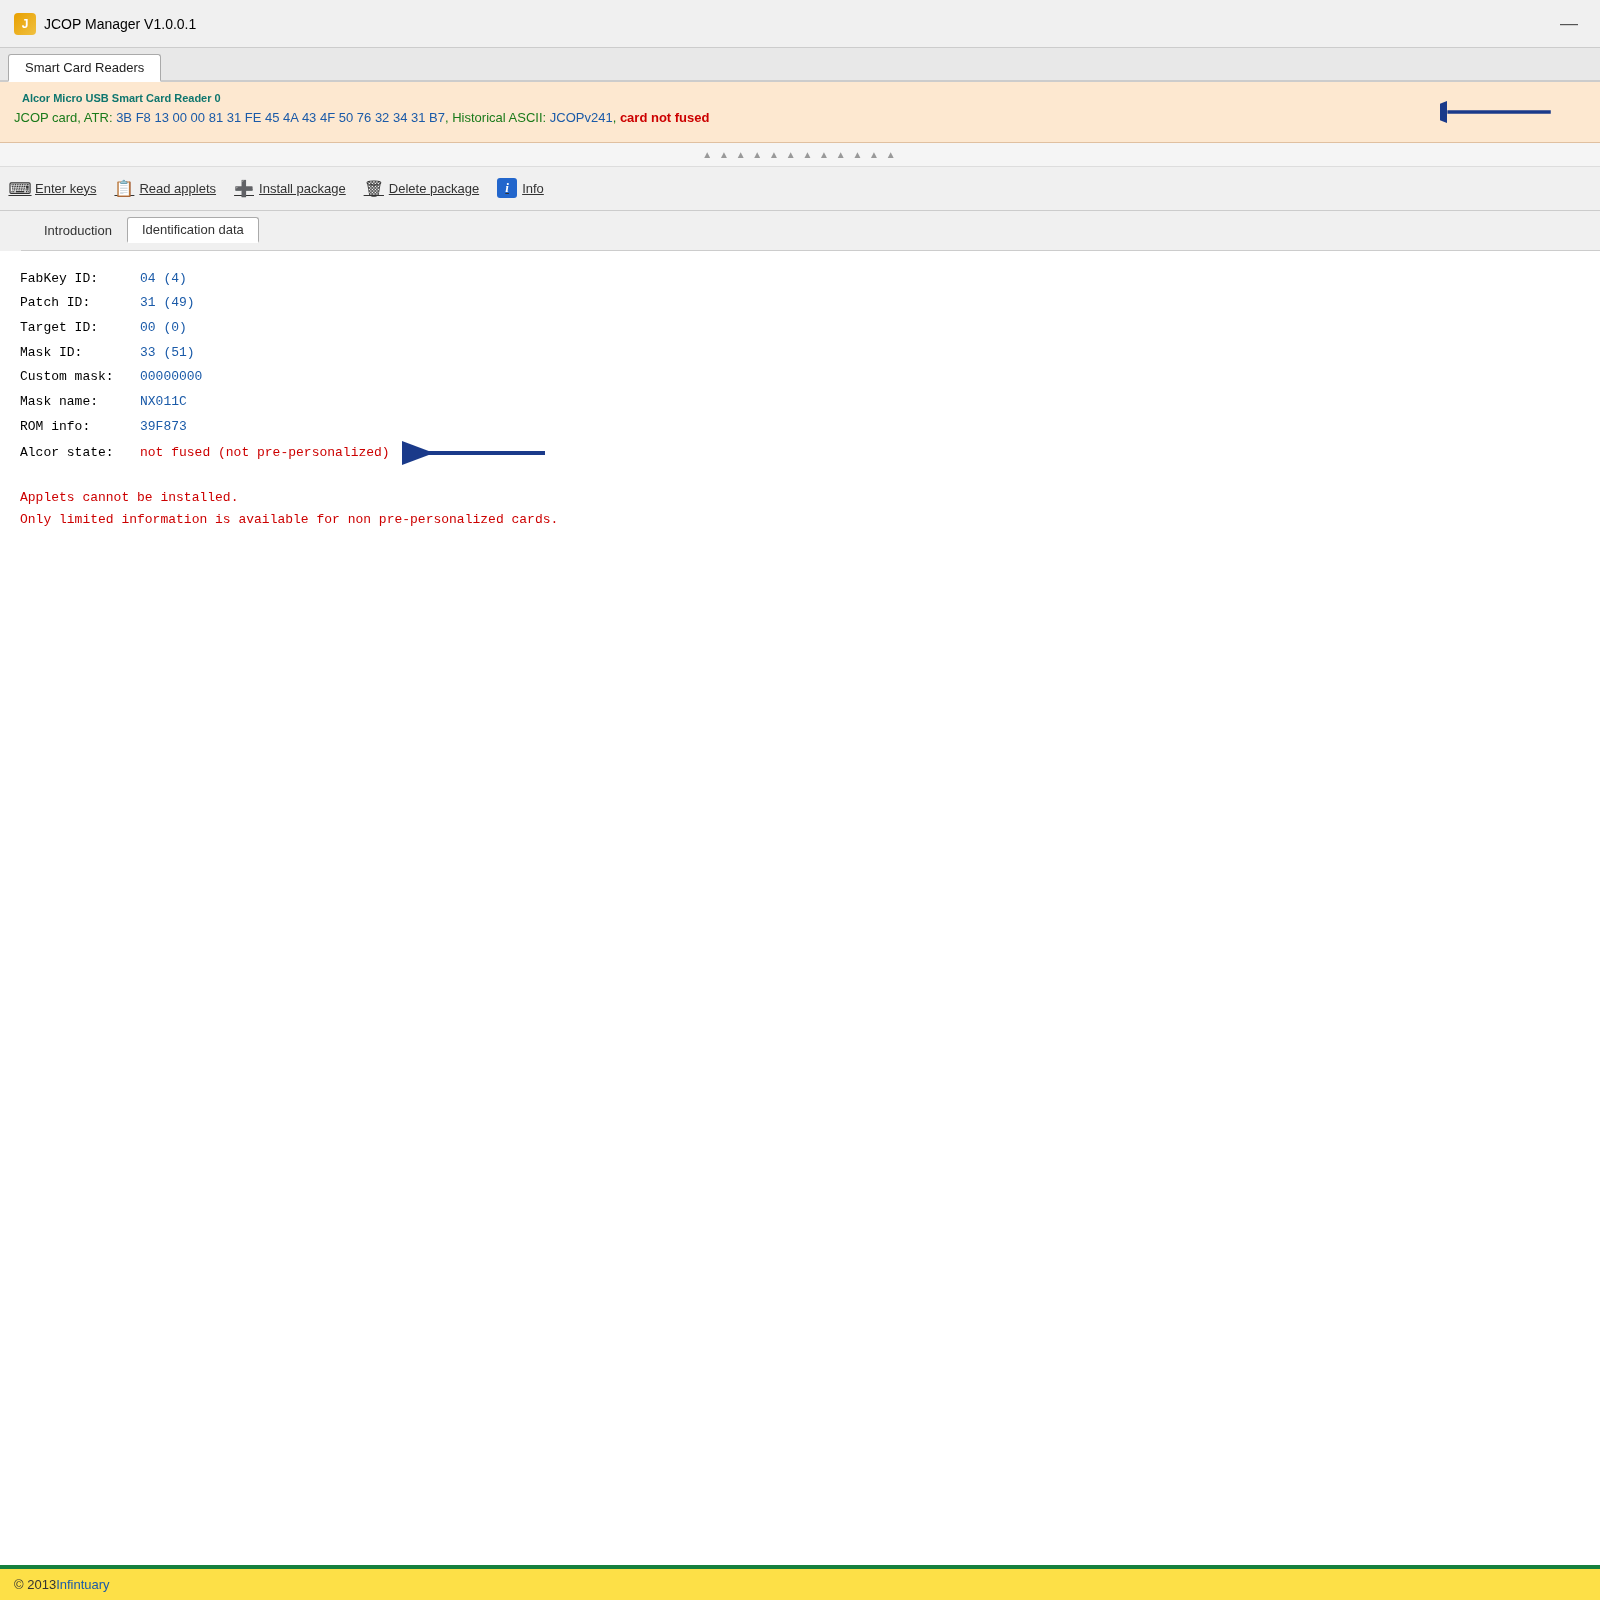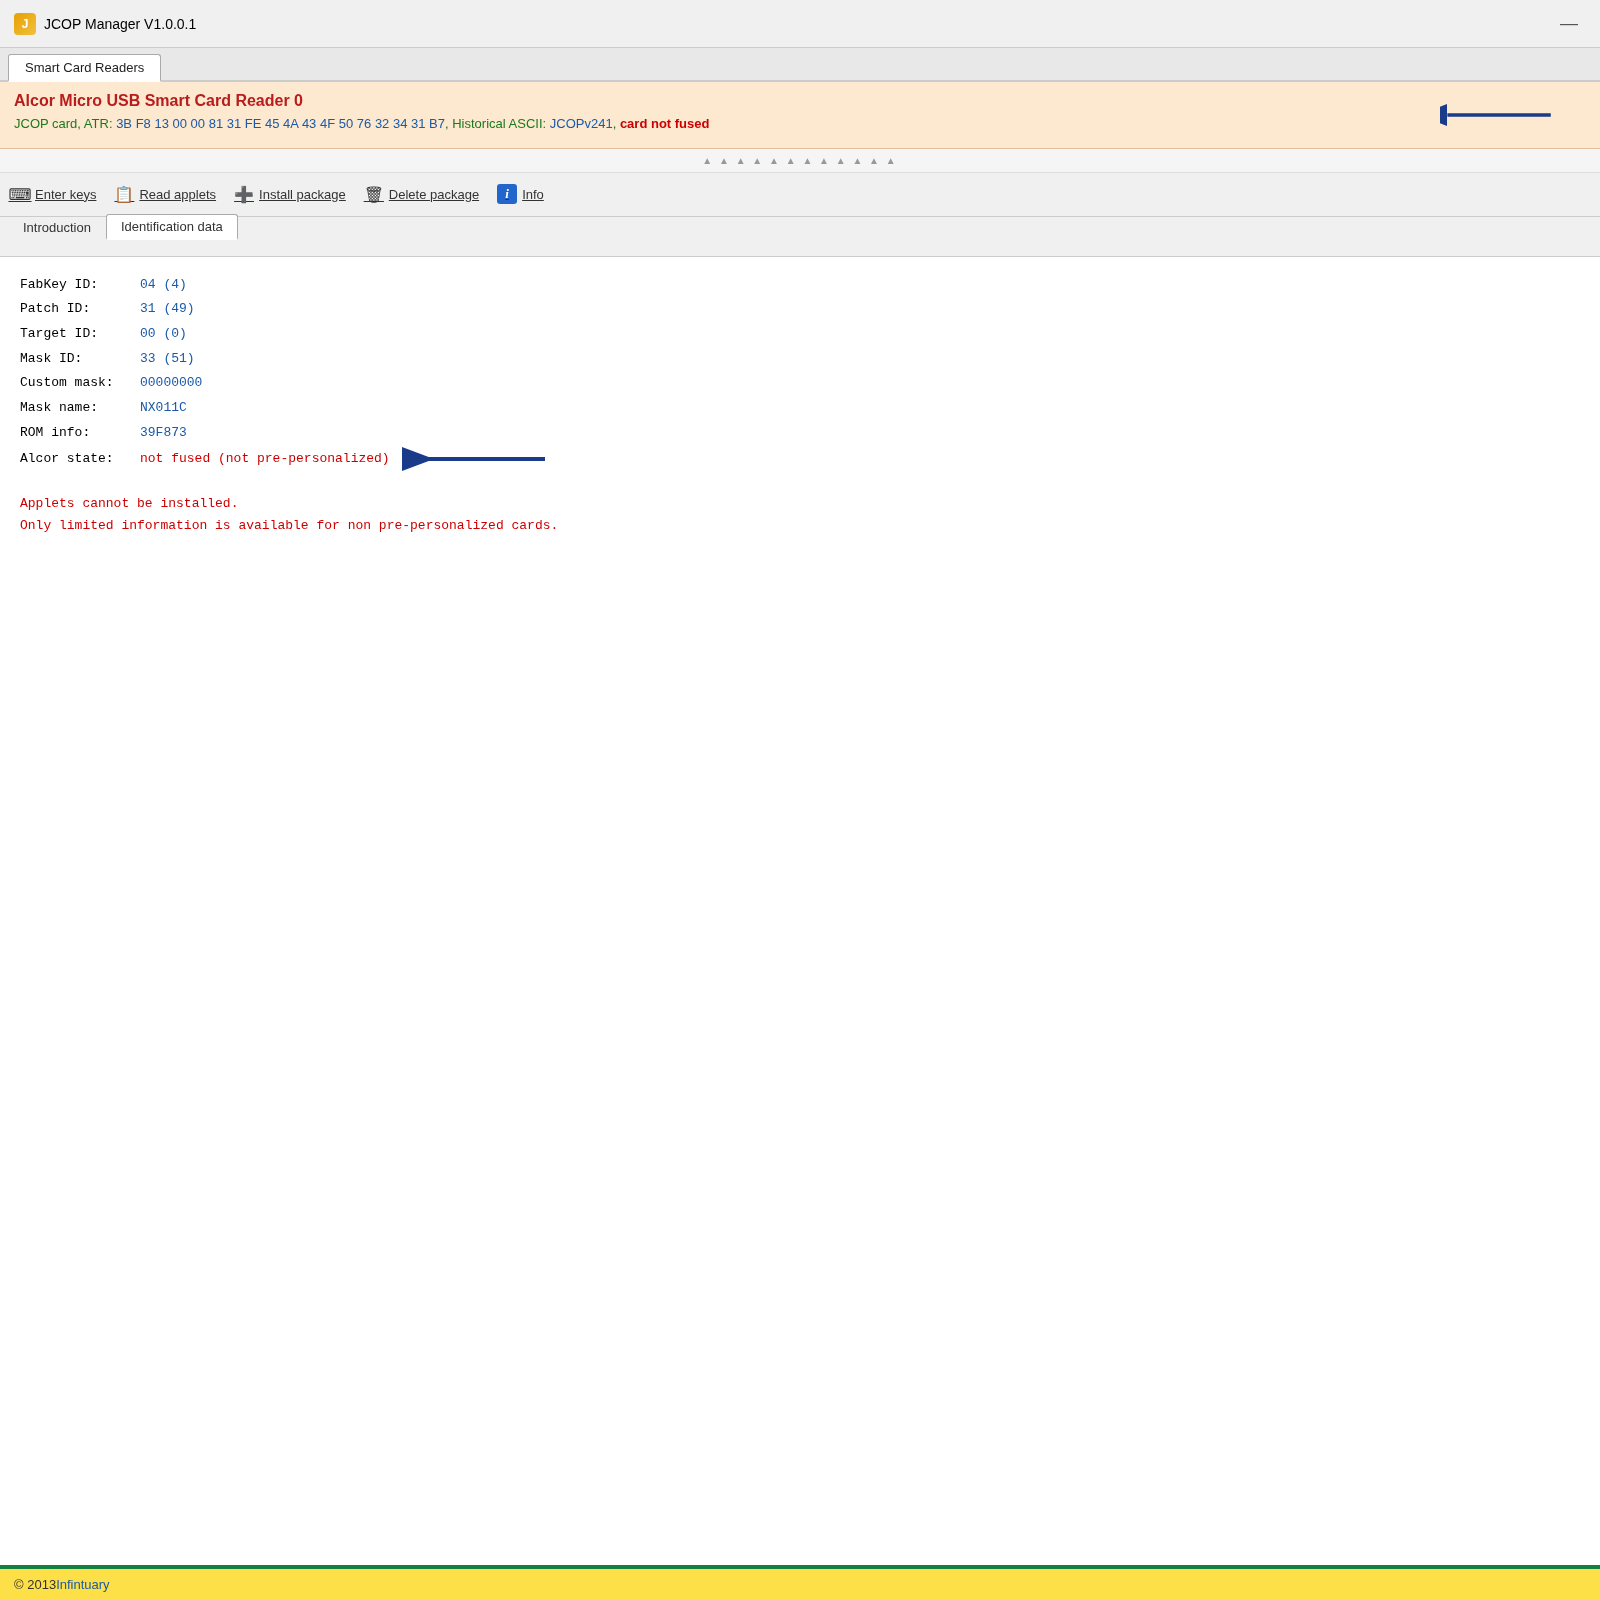--- a/index.html
+++ b/index.html
@@ -82,23 +82,24 @@
 
     
     .card-reader-section {
       background: #fde8d0;
       border-bottom: 1px solid #e0c0a0;
       padding: 10px 14px 14px 14px;
       position: relative;
     }
     .reader-name {
       font-weight: bold;
-      font-size: 16px;
-      color: #b91c1c;
+      font-size: 11px;
+      color: #0f766e;
       margin-bottom: 4px;
+      margin-left: 8px;
     }
     .reader-info {
       font-size: 13px;
       color: #1a7a1a;
       line-height: 1.5;
     }
     .reader-info .label {
       color: #1a7a1a;
     }
     .reader-info .atr-data {
@@ -157,24 +158,25 @@
       display: flex;
       align-items: center;
       justify-content: center;
       font-size: 16px;
     }
 
     
     .inner-tab-bar {
       background: #f0f0f0;
       border-bottom: 1px solid #ccc;
-      padding: 17px 8px;
+      padding: 8px 8px;
       display: flex;
       align-items: flex-end;
       height: 40px;
+      margin-left: 21px;
     }
     .inner-tab {
       padding: 4px 14px;
       font-size: 13px;
       cursor: pointer;
       border: 1px solid transparent;
       border-bottom: none;
       border-radius: 3px 3px 0 0;
       color: #333;
     }

